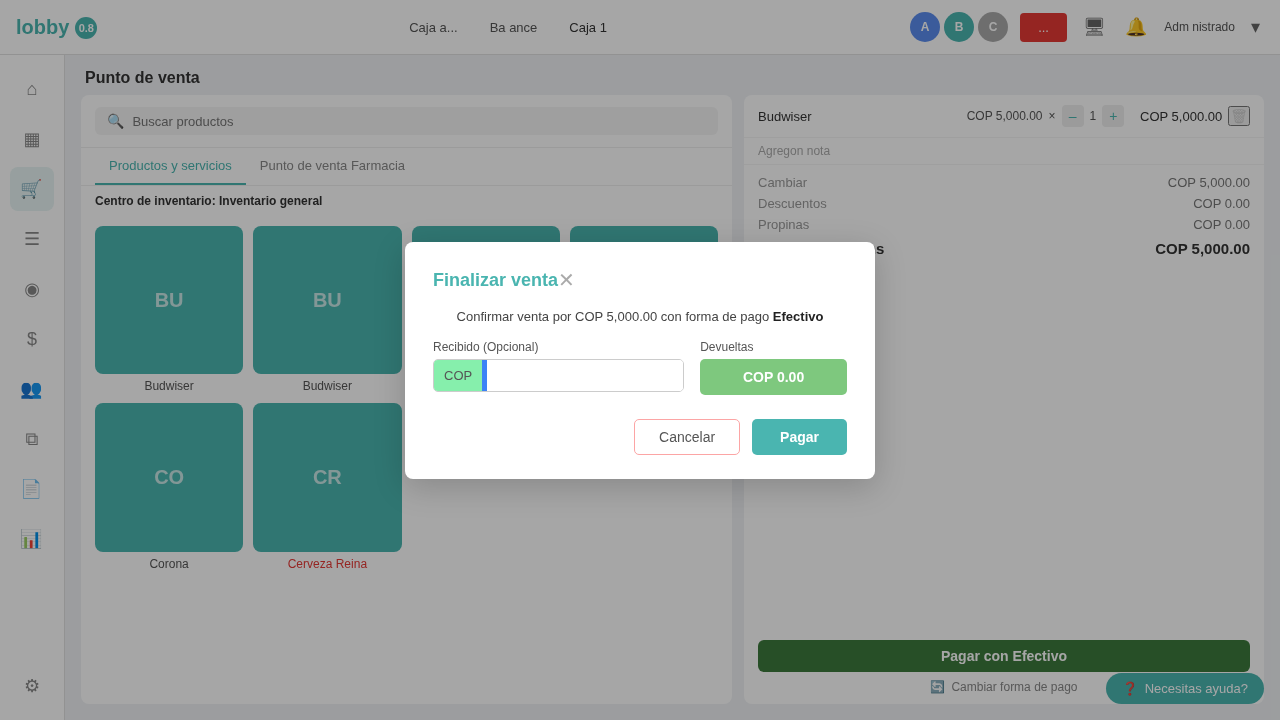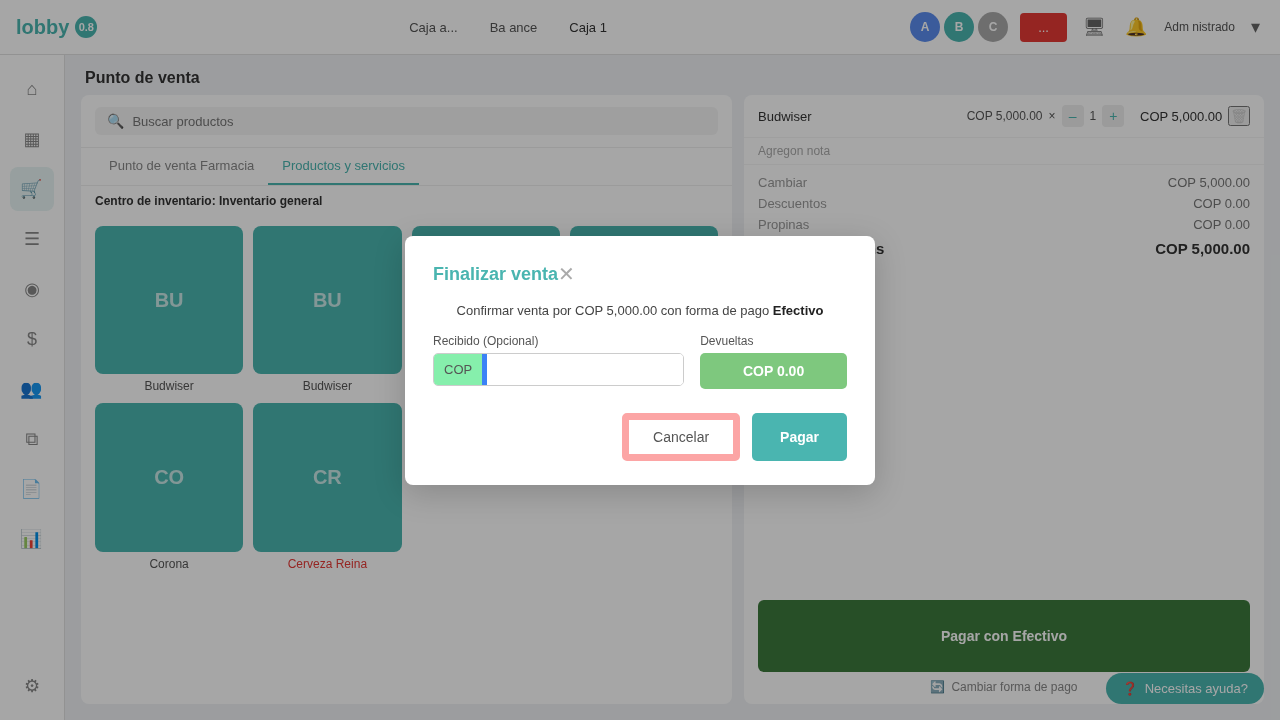--- a/index.html
+++ b/index.html
@@ -11,21 +11,21 @@
       background: #fff;
       border-bottom: 1px solid #e0e0e0;
       display: flex;
       align-items: center;
       padding: 0 16px;
       position: relative;
       z-index: 1;
     }
     .logo-area {
       display: flex;
-      align-items: center;
+      align-items: flex-end;
       gap: 6px;
       min-width: 90px;
     }
     .logo-text {
       font-size: 20px;
       font-weight: 700;
       color: #4ab5b0;
     }
     .logo-badge {
       background: #4ab5b0;
@@ -307,21 +307,21 @@
       color: #333;
       margin-top: 8px;
     }
     .total-row .label { color: #999; }
     .pay-btn {
       margin: 0 14px 8px;
       background: #3d7a3d;
       color: #fff;
       border: none;
       border-radius: 6px;
-      padding: 28px;
+      padding: 8px;
       font-size: 14px;
       font-weight: 600;
       cursor: pointer;
       width: calc(100% - 28px);
     }
     .change-pay-btn {
       margin: 0 14px 10px;
       background: none;
       border: none;
       color: #888;
@@ -423,21 +423,21 @@
       align-items: center;
       justify-content: center;
     }
     .modal-actions {
       display: flex;
       justify-content: flex-end;
       gap: 12px;
     }
     .btn-cancel {
       background: #fff;
-      border: 7px solid #fca5a5;
+      border: 1px solid #fca5a5;
       border-radius: 5px;
       padding: 9px 24px;
       font-size: 14px;
       color: #555;
       cursor: pointer;
     }
     .btn-pay {
       background: #4ab5b0;
       border: none;
       border-radius: 5px;
@@ -515,22 +515,22 @@
     <div class="pos-area">
 
       <div class="products-panel">
         <div class="search-bar">
           <div class="search-input-wrap">
             <span class="search-icon">🔍</span>
             <input type="text" placeholder="Buscar productos" style="">
           </div>
         </div>
         <div class="tabs-row">
+          <div class="tab active">Productos y servicios</div>
           <div class="tab">Punto de venta Farmacia</div>
-          <div class="tab active">Productos y servicios</div>
         </div>
         <div class="inventory-label">
           <span>Centro de inventario:</span>
           <span>Inventario general</span>
         </div>
         <div class="products-grid">
           <div class="product-card">
             <div class="product-thumb" style="background:#4ab5b0;">BU</div>
             <span class="product-name">Budwiser</span>
           </div>

